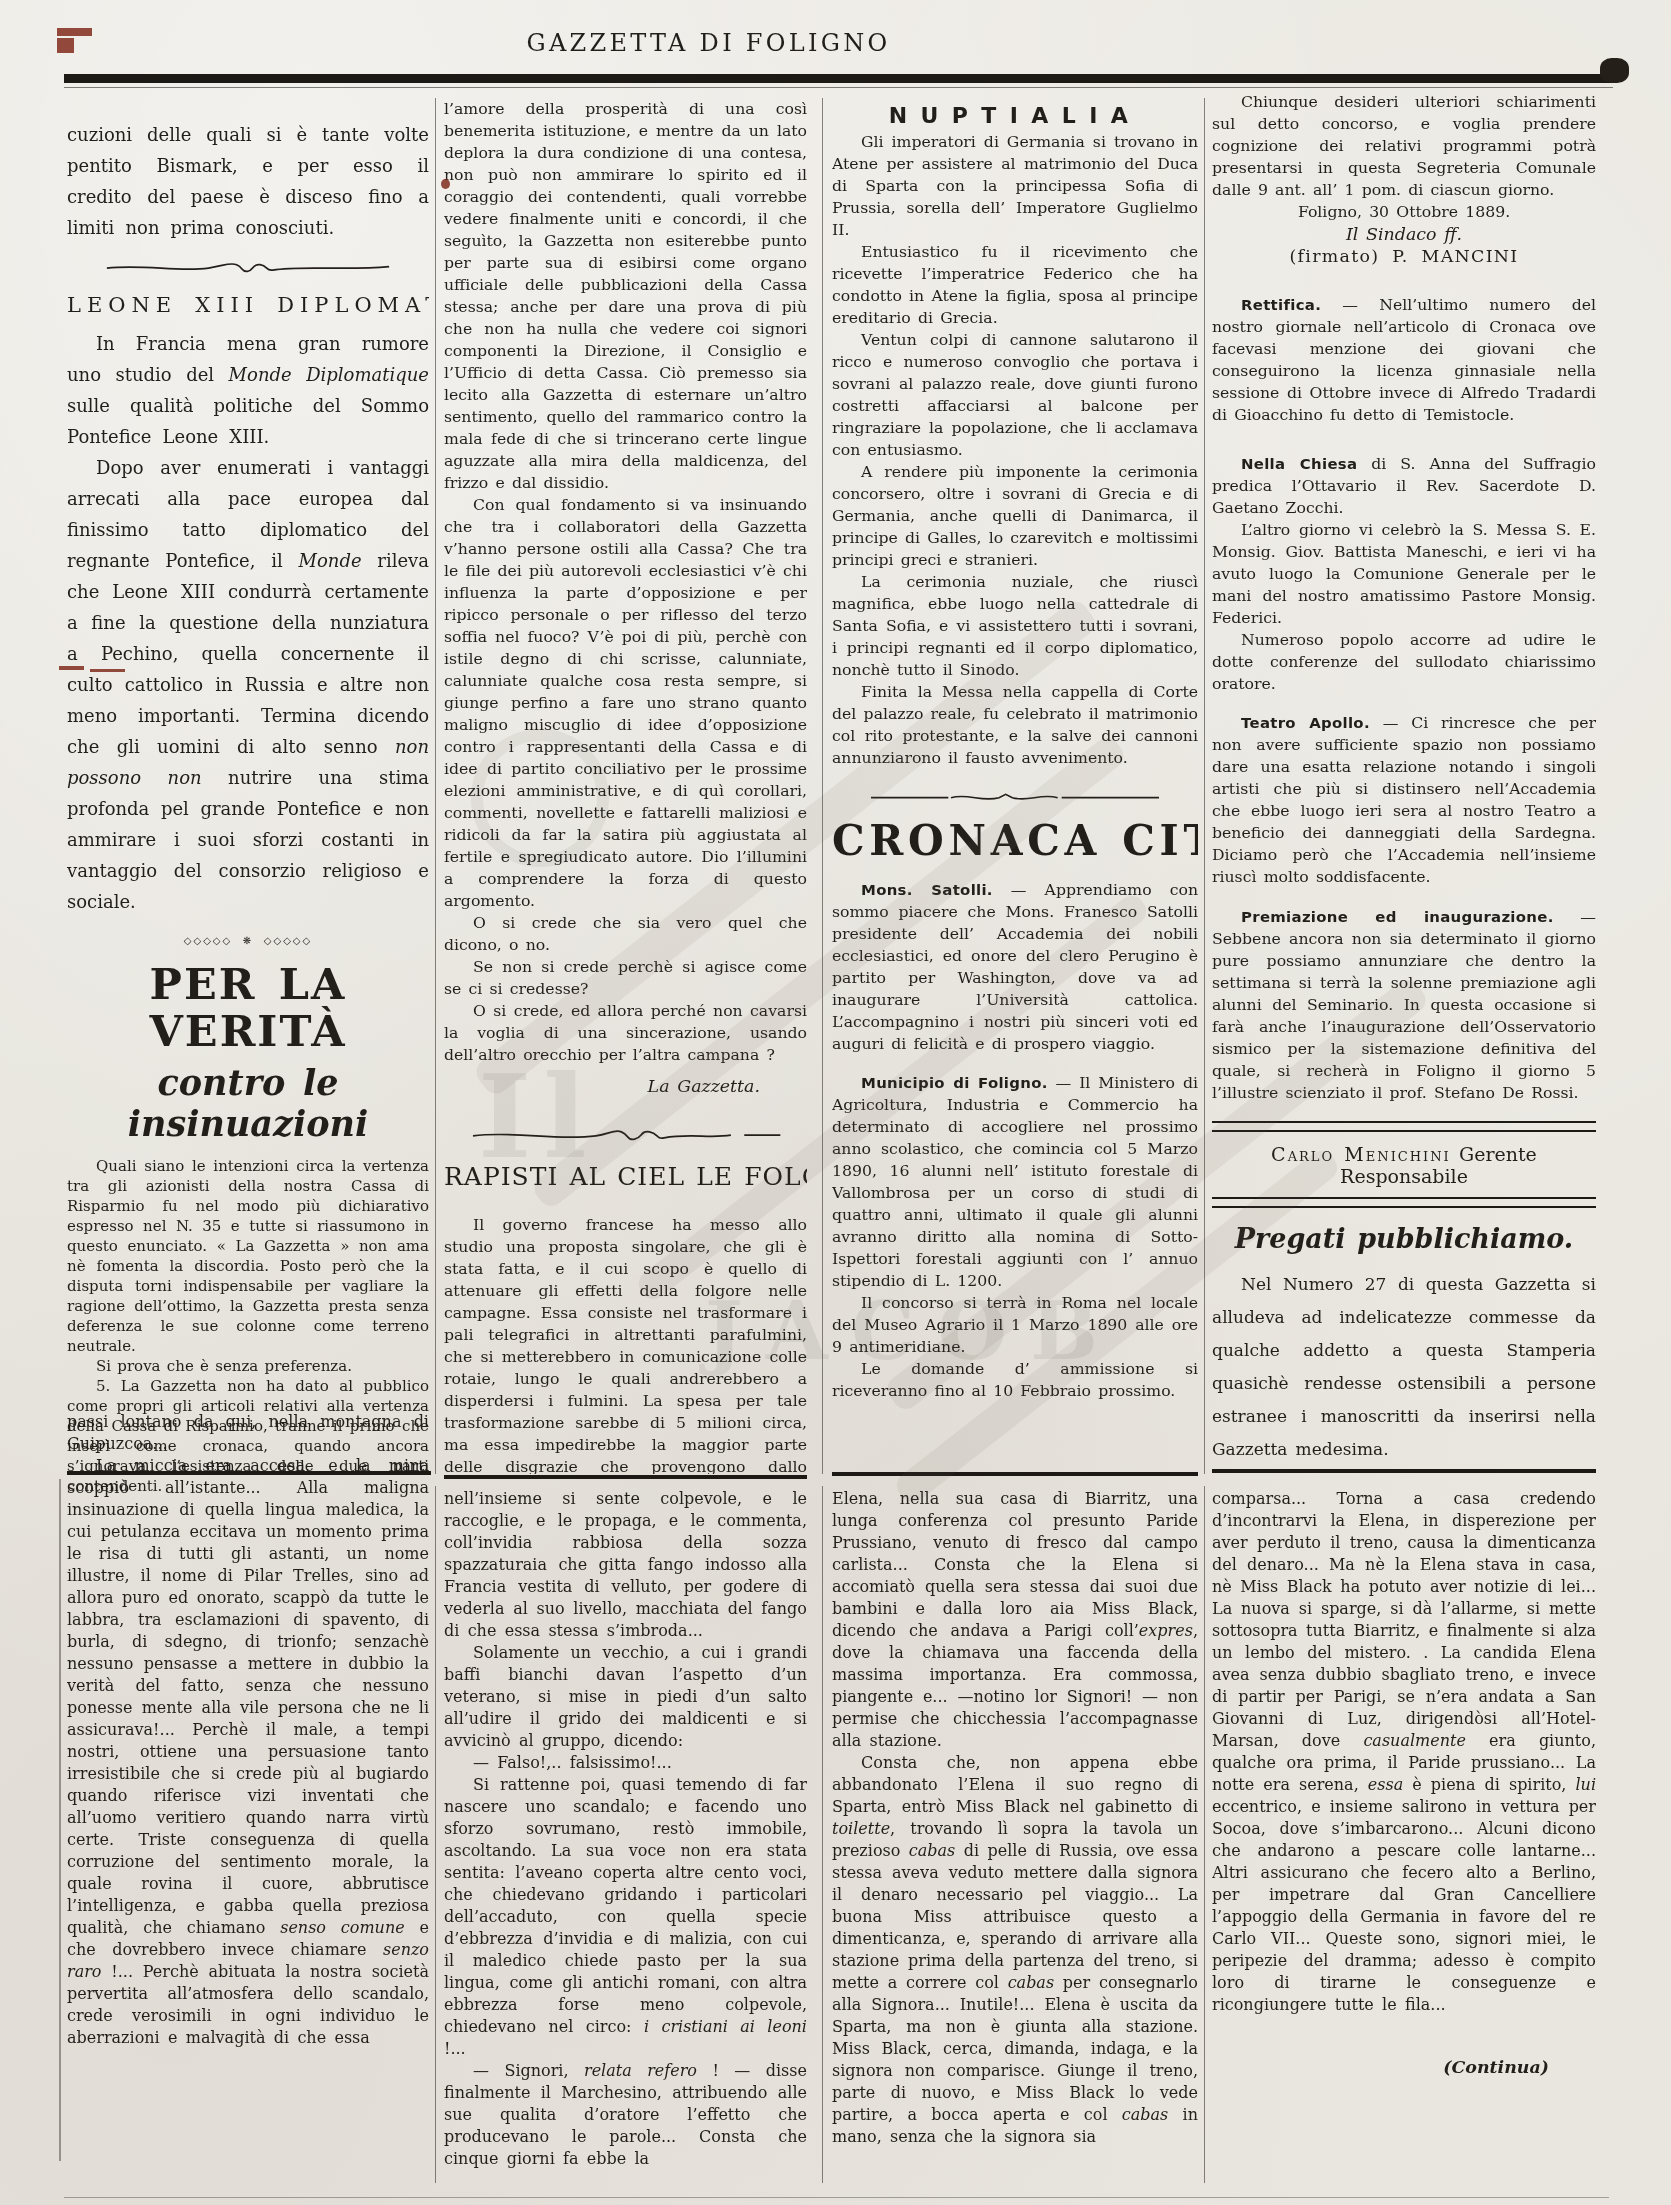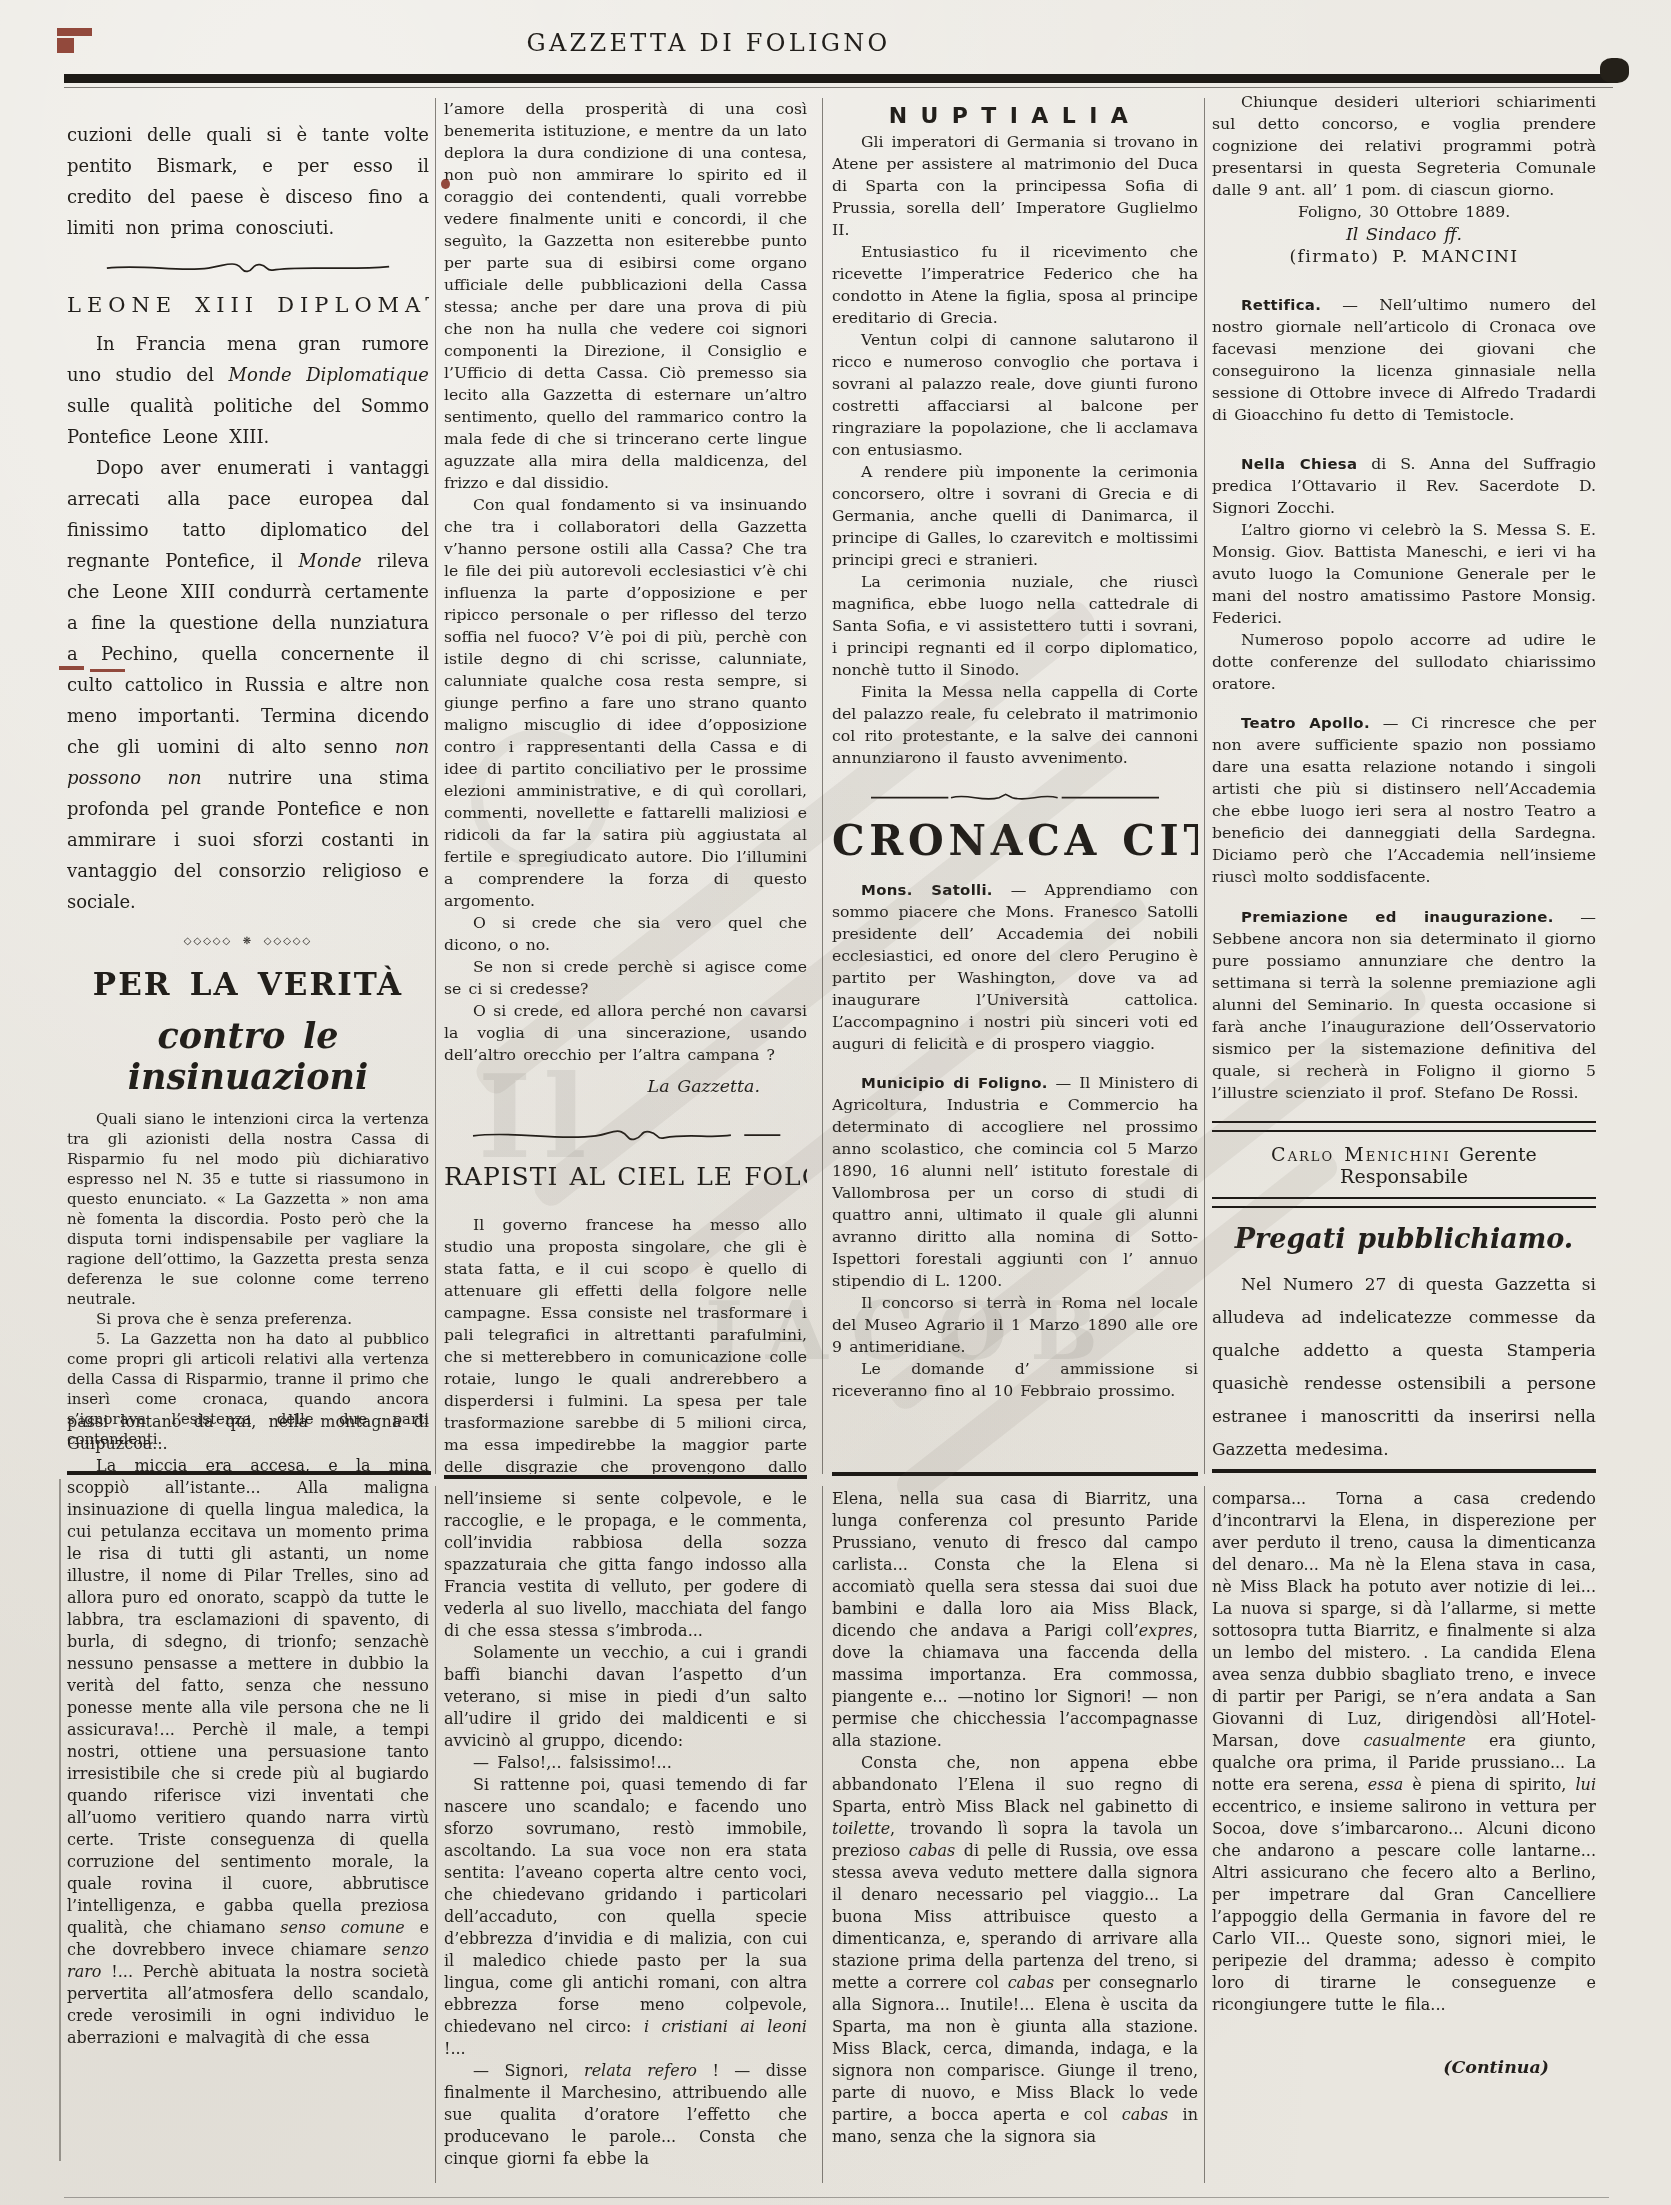--- a/index.html
+++ b/index.html
@@ -18,21 +18,21 @@
   .noind{text-indent:0;}
   .c{text-align:center;text-indent:0;}
   .body23{font-size:15.7px;line-height:22px;word-spacing:.14em;}
   .big27{font-size:18px;line-height:31px;word-spacing:.30em;}
   .small22{font-size:15px;line-height:20px;word-spacing:.10em;}
   .feuil{font-size:16px;line-height:22px;word-spacing:.20em;}
   .preg{font-size:17px;line-height:33px;word-spacing:.16em;}
   em{font-style:italic;}
   b.lead{font-family:"DejaVu Sans","Liberation Sans",sans-serif;font-weight:bold;font-size:.95em;letter-spacing:0.3px;}
   .h-leone{font-size:21px;letter-spacing:6px;text-align:center;margin:9.4px 0 6.7px;text-indent:0;white-space:nowrap;}
-  .h-ver1{font-size:31px;font-weight:bold;letter-spacing:2px;text-align:center;line-height:47px;margin-top:5.3px;text-indent:0;}
+  .h-ver1{font-size:43px;font-weight:bold;letter-spacing:2px;text-align:center;line-height:47px;margin-top:5.3px;text-indent:0;}
   .h-ver2{font-size:35px;font-weight:bold;font-style:italic;text-align:center;line-height:41px;margin:6.7px 0 12px;text-indent:0;}
   .h-rap{font-size:25px;letter-spacing:1px;text-align:center;line-height:29px;margin:17.4px 0 23px;text-indent:0;white-space:nowrap;}
   .h-nupt{font-family:"DejaVu Sans","Liberation Sans",sans-serif;font-weight:bold;font-size:22px;letter-spacing:13.4px;text-align:center;margin:0 0 4px;text-indent:0;}
   .h-cron{font-size:41px;font-weight:bold;letter-spacing:4.7px;text-align:center;line-height:47px;margin:10.7px 0 14.7px;transform:scaleY(1.06);text-indent:0;white-space:nowrap;}
   .h-preg{font-size:27px;font-style:italic;font-weight:bold;text-align:center;line-height:32px;margin:14.7px 0 13.4px;text-indent:0;}
   .sig{text-align:right;font-style:italic;font-size:17.4px;padding-right:47px;margin-top:9.4px;text-indent:0;}
   .mast{font-size:24px;letter-spacing:3.3px;text-align:center;white-space:nowrap;}
   .orn{text-align:center;margin:6.7px 0;}
   .orn svg{display:inline-block;vertical-align:middle;}
   .diam{text-align:center;font-size:10px;letter-spacing:2px;margin:8px 0 2.7px;text-indent:0;}
@@ -121,21 +121,21 @@
   </div>
 
   <div class="col body23" style="left:1212px;top:91px;width:384px;height:1383px;">
     <p class="p">Chiunque desideri ulteriori schiarimenti sul detto concorso, e voglia prendere cognizione dei relativi programmi potrà presentarsi in questa Segreteria Comunale dalle 9 ant. all’ 1 pom. di ciascun giorno.</p>
     <p class="c">Foligno, 30 Ottobre 1889.</p>
     <p class="c sind">Il Sindaco ff.</p>
     <p class="c firm">(firmato) P. MANCINI</p>
     <div class="gap40"></div>
     <p class="p"><b class="lead">Rettifica.</b><span> — Nell’ultimo numero del nostro giornale nell’articolo di Cronaca ove facevasi menzione dei giovani che conseguirono la licenza ginnasiale nella sessione di Ottobre invece di Alfredo Tradardi di Gioacchino fu detto di Temistocle.</span></p>
     <div class="gap40"></div>
-    <p class="p"><b class="lead">Nella Chiesa</b><span> di S. Anna del Suffragio predica l’Ottavario il Rev. Sacerdote D. Signori Zocchi.</span></p>
+    <p class="p"><b class="lead">Nella Chiesa</b><span> di S. Anna del Suffragio predica l’Ottavario il Rev. Sacerdote D. Gaetano Zocchi.</span></p>
     <p class="p">L’altro giorno vi celebrò la S. Messa S. E. Monsig. Giov. Battista Maneschi, e ieri vi ha avuto luogo la Comunione Generale per le mani del nostro amatissimo Pastore Monsig. Federici.</p>
     <p class="p">Numeroso popolo accorre ad udire le dotte conferenze del sullodato chiarissimo oratore.</p>
     <div class="gap26"></div>
     <p class="p"><b class="lead">Teatro Apollo.</b><span> — Ci rincresce che per non avere sufficiente spazio non possiamo dare una esatta relazione notando i singoli artisti che più si distinsero nell’Accademia che ebbe luogo ieri sera al nostro Teatro a beneficio dei danneggiati della Sardegna. Diciamo però che l’Accademia nell’insieme riuscì molto soddisfacente.</span></p>
     <div class="gap26"></div>
     <p class="p"><b class="lead">Premiazione ed inaugurazione.</b><span> — Sebbene ancora non sia determinato il giorno pure possiamo annunziare che dentro la settimana si terrà la solenne premiazione agli alunni del Seminario. In questa occasione si farà anche l’inaugurazione dell’Osservatorio sismico per la sistemazione definitiva del quale, si recherà in Foligno il giorno 5 l’illustre scienziato il prof. Stefano De Rossi.</span></p>
     <div class="gap26"></div>
     <div class="dbl"></div>
     <p class="gerline"><span class="gername">Carlo Menichini</span> <span class="gertit">Gerente Responsabile</span></p>
     <div class="dbl"></div>

